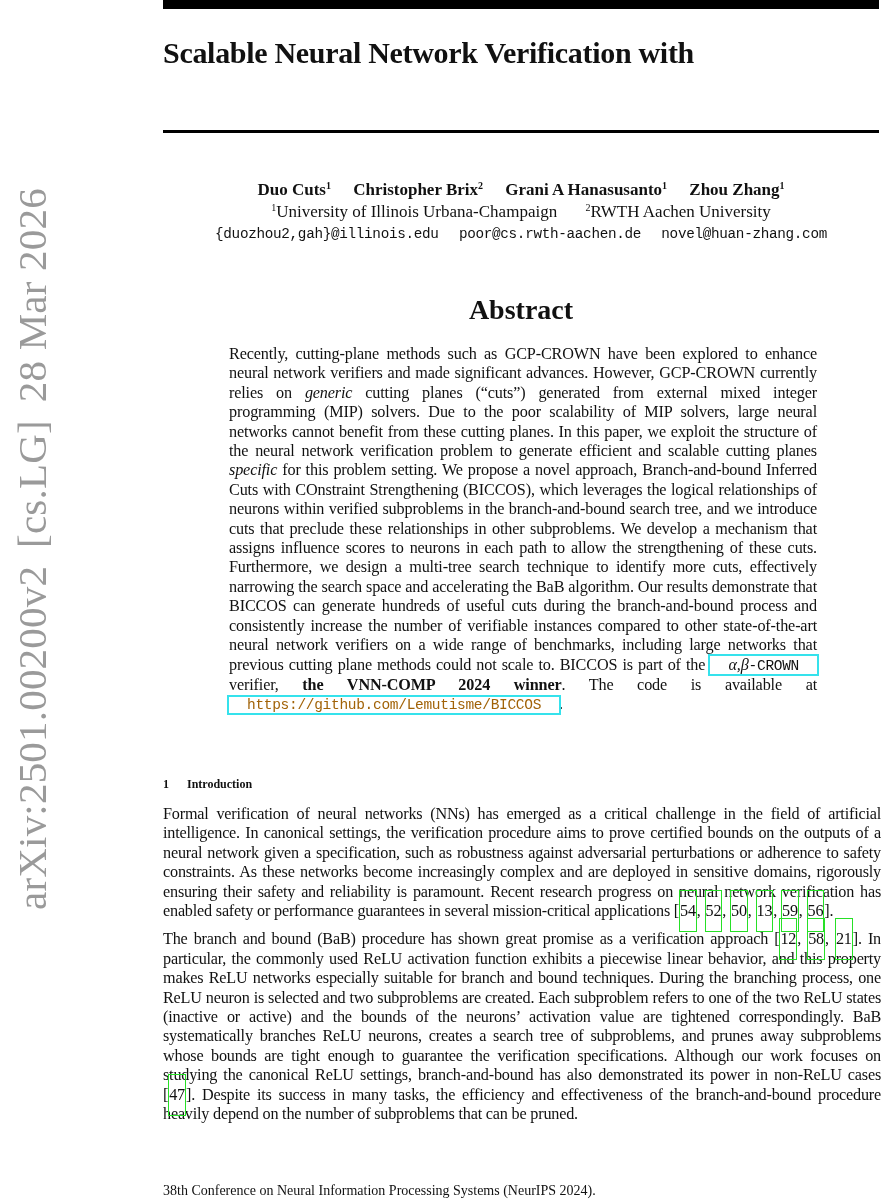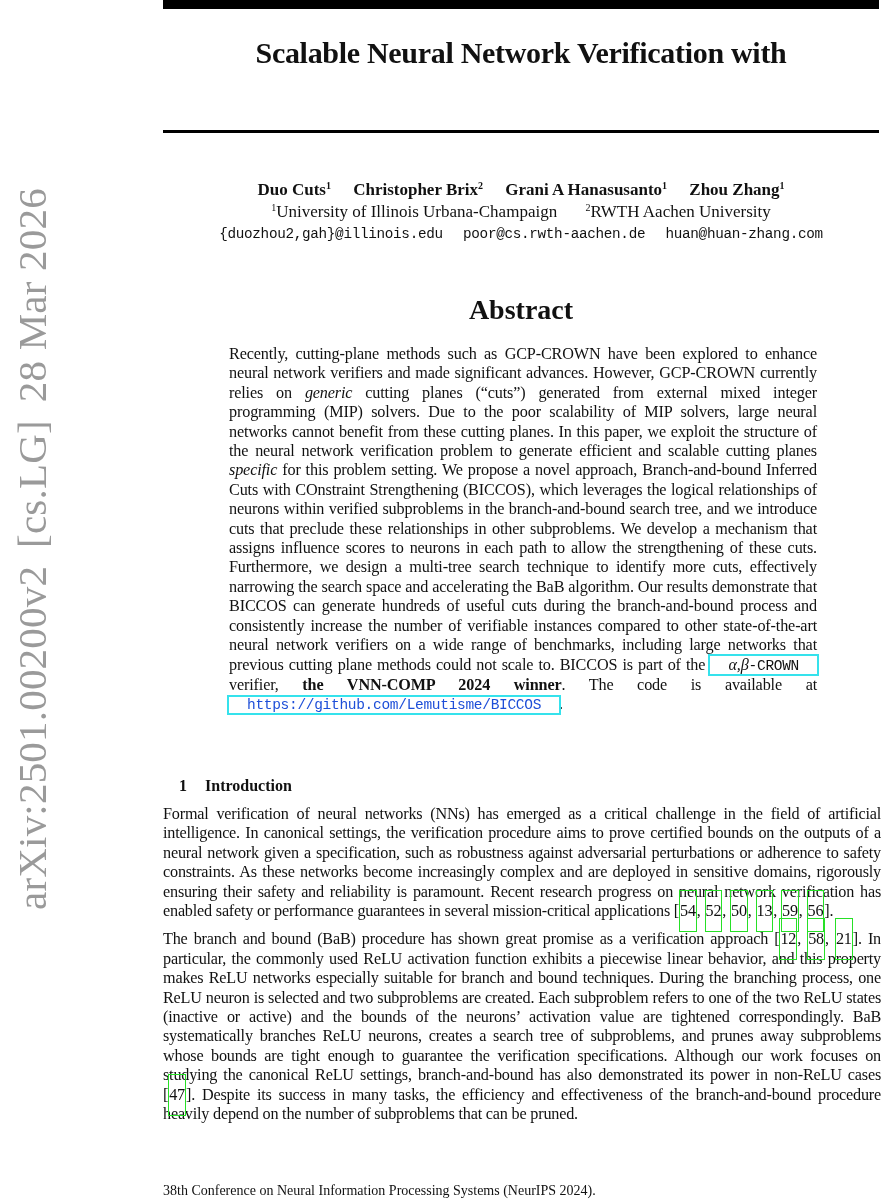--- a/index.html
+++ b/index.html
@@ -11,21 +11,21 @@
     position: absolute; left: 8px; top: 910px;
     transform-origin: 0 0; transform: rotate(-90deg);
     font-size: 41px; color: #9a9a9a; white-space: nowrap; letter-spacing: 0.2px;
     font-family: "Liberation Serif", serif;
   }
   .watermark span { margin-right: 18px; }
   .page { position: absolute; left: 163px; width: 716px; top: 0; }
   .rule-top { position: absolute; left: 0; right: 0; top: 0; height: 9px; background: #000; }
   .rule-bot { position: absolute; left: 0; right: 0; top: 130px; height: 3px; background: #000; }
   .title {
-    position: absolute; left: 0; right: 0; top: 34px; text-align: center;
+    position: absolute; left: 0; right: 0; top: 34px; text-align: left;
     font-weight: bold; font-size: 30px; line-height: 37px; letter-spacing: -0.3px;
   }
   .authors {
     position: absolute; left: 0; right: 0; top: 180px; text-align: center;
     font-weight: bold; font-size: 17px; line-height: 20px;
   }
   .authors .au { margin: 0 9px; }
   sup { font-size: 10px; line-height: 0; vertical-align: 6px; }
   .affil { position: absolute; left: 0; right: 0; top: 202px; text-align: center; font-size: 17px; line-height: 20px; }
   .affil .af { margin: 0 12px; }
@@ -37,23 +37,23 @@
   .abs-head {
     position: absolute; left: 0; right: 0; top: 294px; text-align: center;
     font-weight: bold; font-size: 28px;
   }
   .abstract {
     position: absolute; left: 66px; width: 588px; top: 345px;
     font-size: 16.2px; line-height: 19.4px; text-align: justify; letter-spacing: -0.15px;
   }
   .box-cyan { outline: 2px solid #35e2ec; outline-offset: 0; padding: 0 18px; margin-top: 39px; }
   .mono { font-family: "Liberation Mono", monospace; font-size: 14.5px; letter-spacing: -0.3px; }
-  .link { color: #1d4ed8; }
+  .link { color: #a16207; }
   .sec-head {
-    position: absolute; left: 16px; top: 777px; font-weight: bold; font-size: 16px;
+    position: absolute; left: 0; top: 777px; font-weight: bold; font-size: 12px;
   }
   .sec-head .num { margin-right: 18px; }
   .intro {
     position: absolute; left: 0; width: 718px; top: 805px;
     font-size: 16.2px; line-height: 19.4px; text-align: justify; letter-spacing: -0.2px;
   }
   .intro p { margin: 0 0 9px 0; }
   .cite { outline: 1.5px solid #26e026; outline-offset: -1px; padding: 12px 1px; }
   .footer {
     position: absolute; left: 0; top: 1183px; font-size: 14px; line-height: 16px;
@@ -79,21 +79,21 @@
     <span class="au"><span>Grani A Hanasusanto</span><sup>1</sup></span>
     <span class="au"><span>Zhou Zhang</span><sup>1</sup></span>
   </div>
   <div class="affil">
     <span class="af"><sup>1</sup><span>University of Illinois Urbana-Champaign</span></span>
     <span class="af"><sup>2</sup><span>RWTH Aachen University</span></span>
   </div>
   <div class="emails">
     <span class="em">{duozhou2,gah}@illinois.edu</span>
     <span class="em">poor@cs.rwth-aachen.de</span>
-    <span class="em">huan@huan-zhang.com</span>
+    <span class="em">novel@huan-zhang.com</span>
   </div>
 
   <div class="abs-head">Abstract</div>
   <div class="abstract"><span>Recently, cutting-plane methods such as GCP-CROWN have been explored to enhance neural network verifiers and made significant advances. However, GCP-CROWN currently relies on </span><i>generic</i><span> cutting planes (“cuts”) generated from external mixed integer programming (MIP) solvers. Due to the poor scalability of MIP solvers, large neural networks cannot benefit from these cutting planes. In this paper, we exploit the structure of the neural network verification problem to generate efficient and scalable cutting planes </span><i>specific</i><span> for this problem setting. We propose a novel approach, Branch-and-bound Inferred Cuts with COnstraint Strengthening (BICCOS), which leverages the logical relationships of neurons within verified subproblems in the branch-and-bound search tree, and we introduce cuts that preclude these relationships in other subproblems. We develop a mechanism that assigns influence scores to neurons in each path to allow the strengthening of these cuts. Furthermore, we design a multi-tree search technique to identify more cuts, effectively narrowing the search space and accelerating the BaB algorithm. Our results demonstrate that BICCOS can generate hundreds of useful cuts during the branch-and-bound process and consistently increase the number of verifiable instances compared to other state-of-the-art neural network verifiers on a wide range of benchmarks, including large networks that previous cutting plane methods could not scale to. BICCOS is part of the </span><span class="box-cyan"><i>α,β</i><span class="mono">-CROWN</span></span><span> verifier, </span><b>the VNN-COMP 2024 winner</b><span>. The code is available at </span><span class="box-cyan mono link">https://github.com/Lemutisme/BICCOS</span><span>.</span></div>
 
   <div class="sec-head">
     <span class="num">1</span><span>Introduction</span>
   </div>
 
   <div class="intro">

